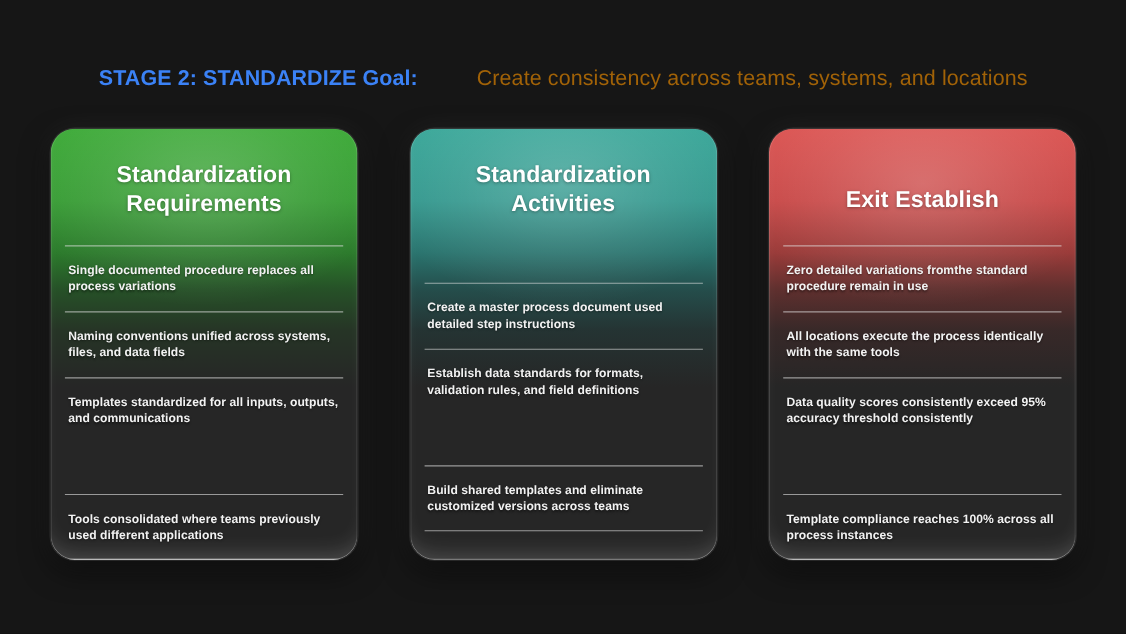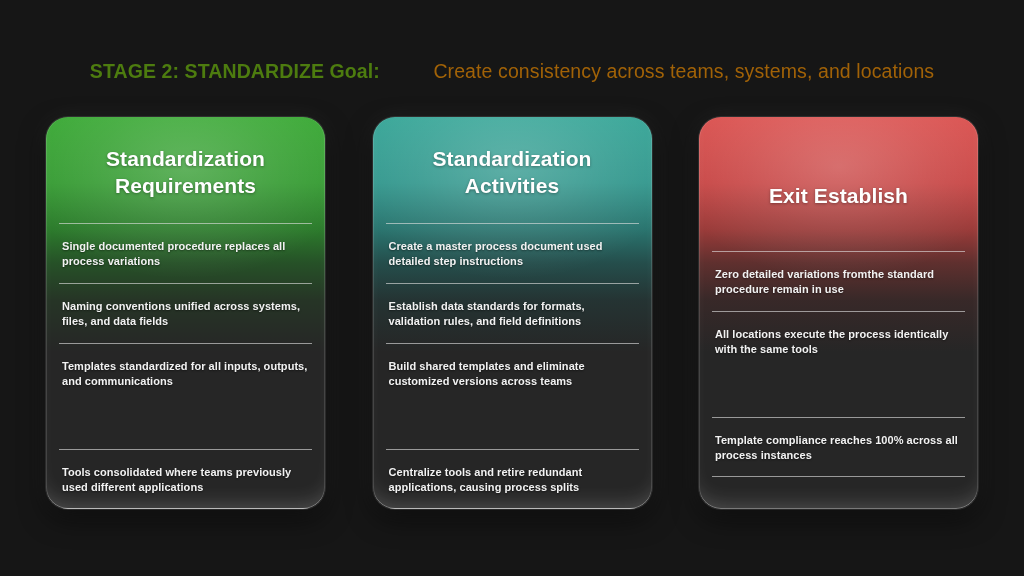--- a/index.html
+++ b/index.html
@@ -29,21 +29,21 @@
     width: 1024px;
     text-align: center;
     font-size: 19.5px;
     line-height: 28px;
     color: #e9e9e9;
     letter-spacing: .1px;
     white-space: nowrap;
   }
   .heading .stage {
     font-weight: bold;
-    color: #4d7c0f;
+    color: #3b82f6;
   }
   .heading .goal {
     font-weight: normal;
     color: #a16207;
     margin-left: 48px;
   }
 
   
   .cards {
     position: absolute;
@@ -238,40 +238,40 @@
         <ul class="items">
           <li class="item">
             <span class="item-text">Create a master process document used detailed step instructions</span>
           </li>
           <li class="item">
             <span class="item-text">Establish data standards for formats, validation rules, and field definitions</span>
           </li>
           <li class="item">
             <span class="item-text">Build shared templates and eliminate customized versions across teams</span>
           </li>
-          <li class="item">
-            <span class="item-text">Centralize tools and retire redundant applications, causing process splits</span>
-          </li>
         </ul>
       </div>
     </div>
 
     <div class="card red">
       <div class="card-wash"></div>
       <div class="card-gloss"></div>
       <div class="card-inner">
         <div class="card-title">Exit Establish</div>
         <ul class="items">
           <li class="item">
             <span class="item-text">Zero detailed variations fromthe standard procedure remain in use</span>
           </li>
           <li class="item">
             <span class="item-text">All locations execute the process identically with the same tools</span>
           </li>
           <li class="item">
+            <span class="item-text">Data quality scores consistently exceed 95% accuracy threshold consistently</span>
+          </li>
+          <li class="item">
             <span class="item-text">Template compliance reaches 100% across all process instances</span>
           </li>
         </ul>
       </div>
     </div>
 
   </div>
 </div>
 
 </body></html>

